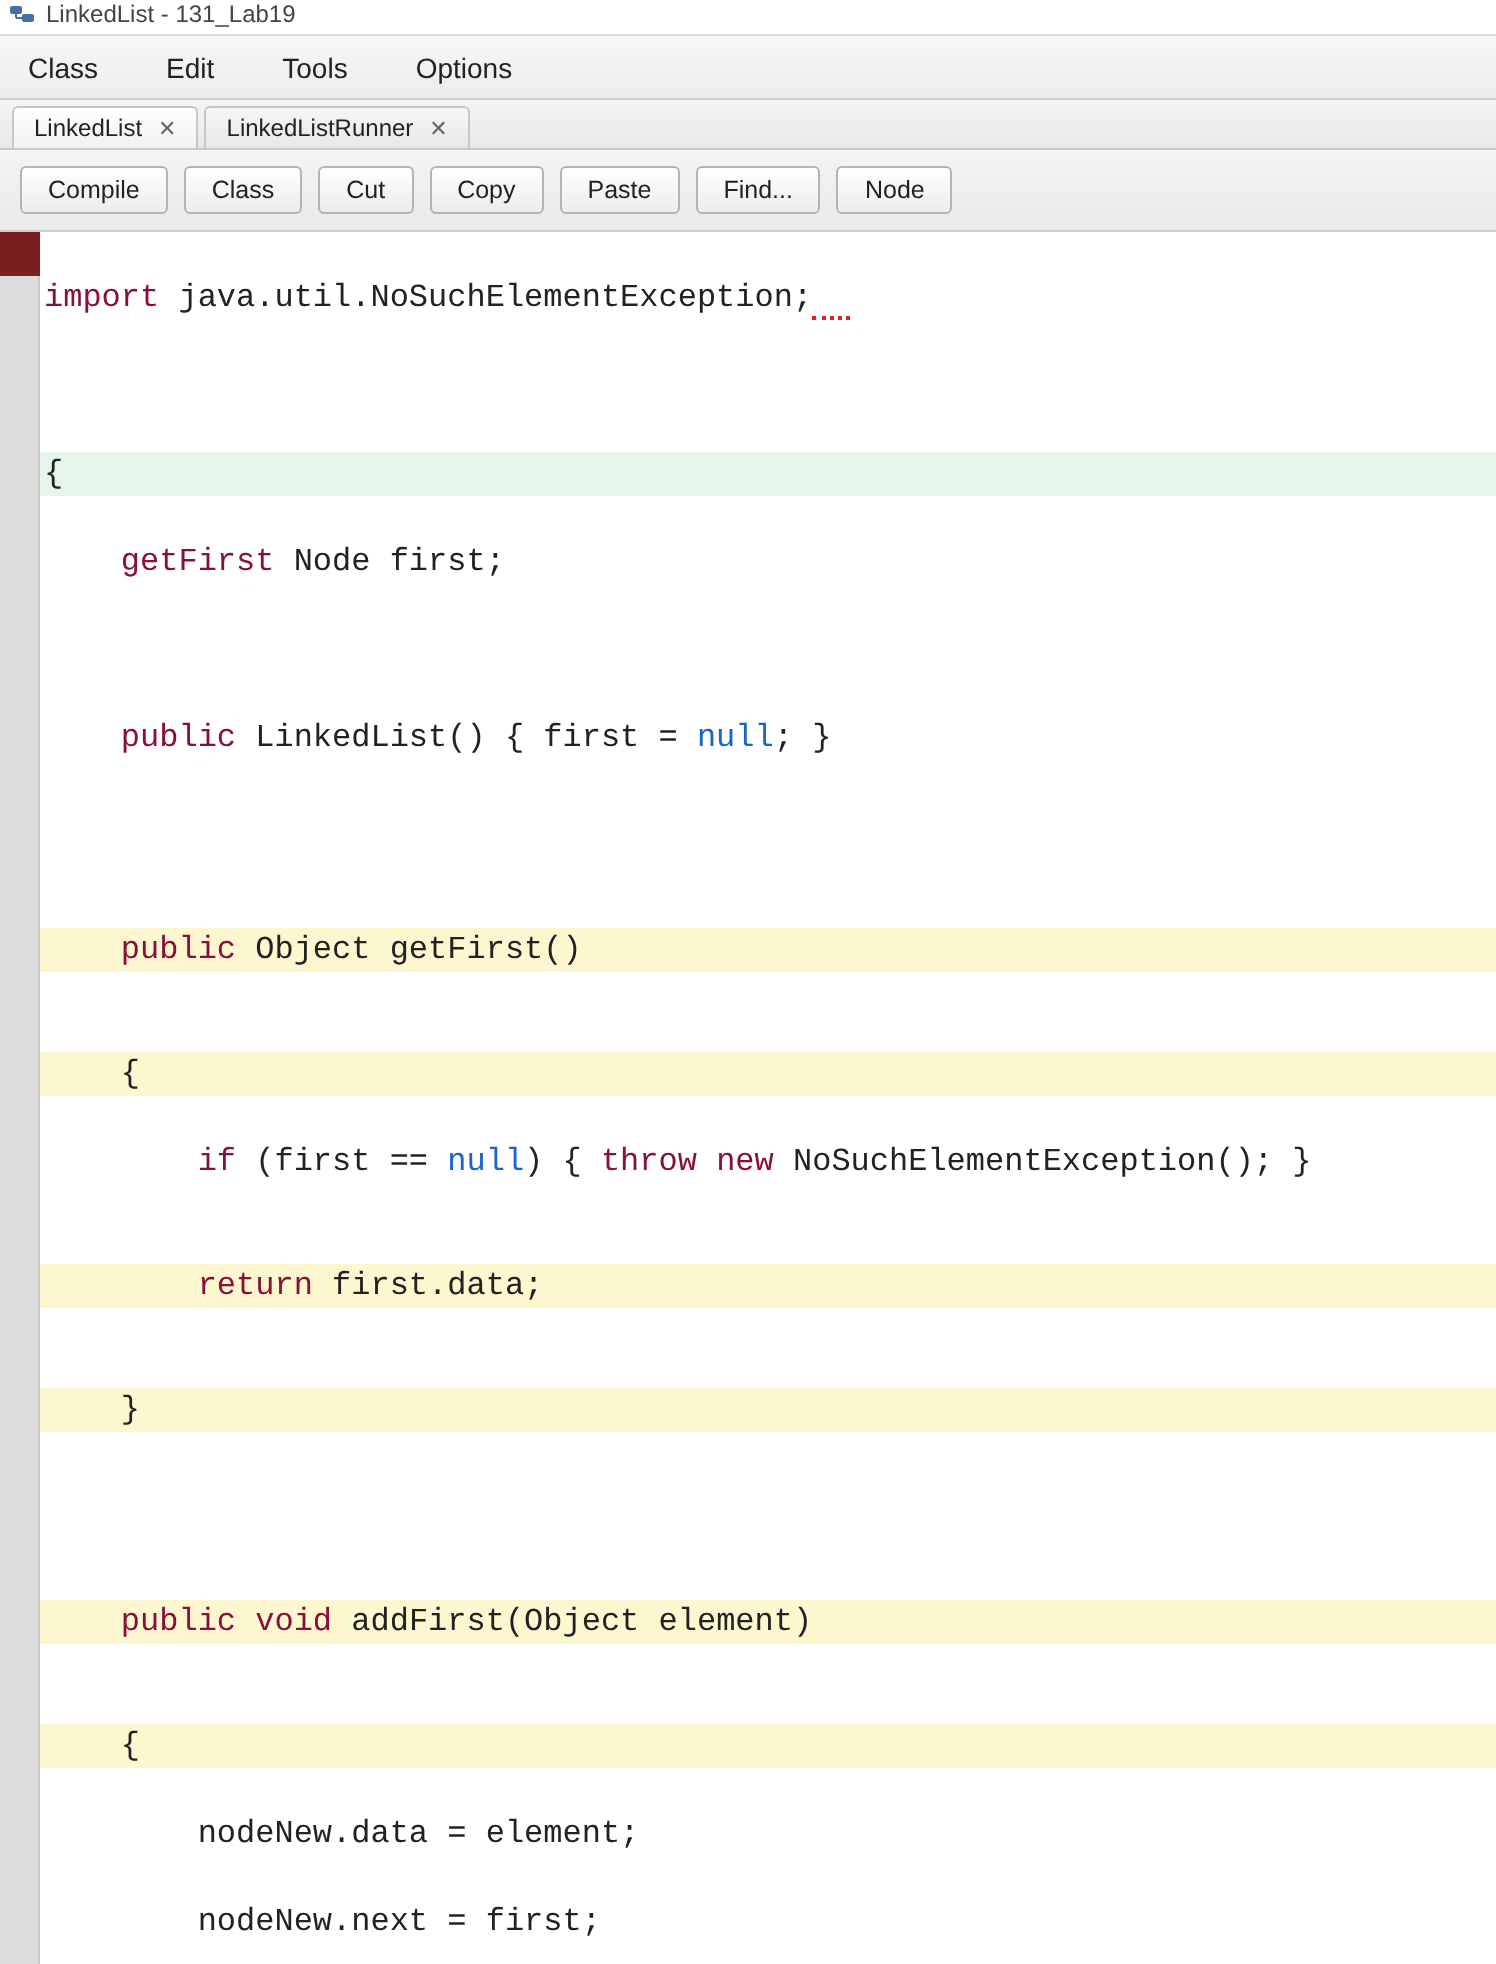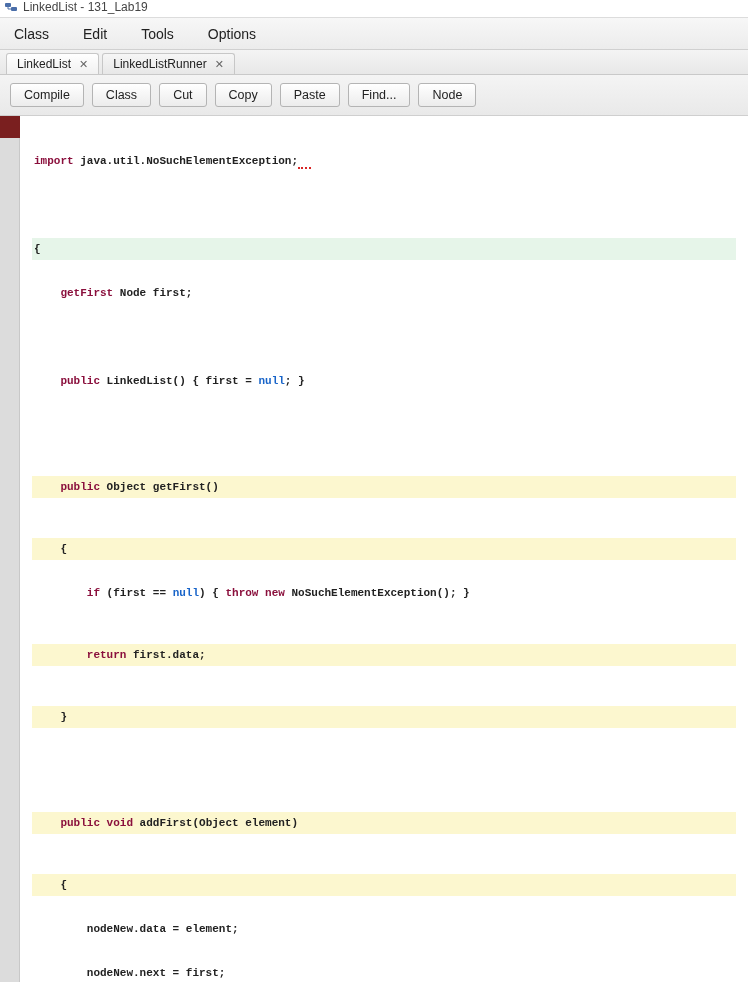--- a/index.html
+++ b/index.html
@@ -98,28 +98,27 @@
     position: relative;
   }
   .gutter-mark {
     position: absolute;
     left: 0; top: 0;
     width: 20px; height: 22px;
     background: #7a1f1f;
   }
   .code {
     flex: 1;
-    padding: 12px;
+    padding: 0;
     overflow: auto;
     font-family: "Consolas","Courier New",monospace;
-    font-size: 11px;
+    font-size: 16px;
     line-height: 22px;
     white-space: pre;
     color: #222;
-    font-weight: bold;
   }
   .line { padding-left: 2px; min-height: 22px; }
   .bg-green  { background: #e6f5e9; }
   .bg-yellow { background: #fcf7cf; margin-top: 18px; }
   .bg-white  { background: #ffffff; }
   .k   { color: #8a0f3c; } 
   .t   { color: #1864c9; }
   .err { border-bottom: 2px dotted #d82525; }
   .sp1 { display:inline-block; width: 4ch; }
   .sp2 { display:inline-block; width: 8ch; }

